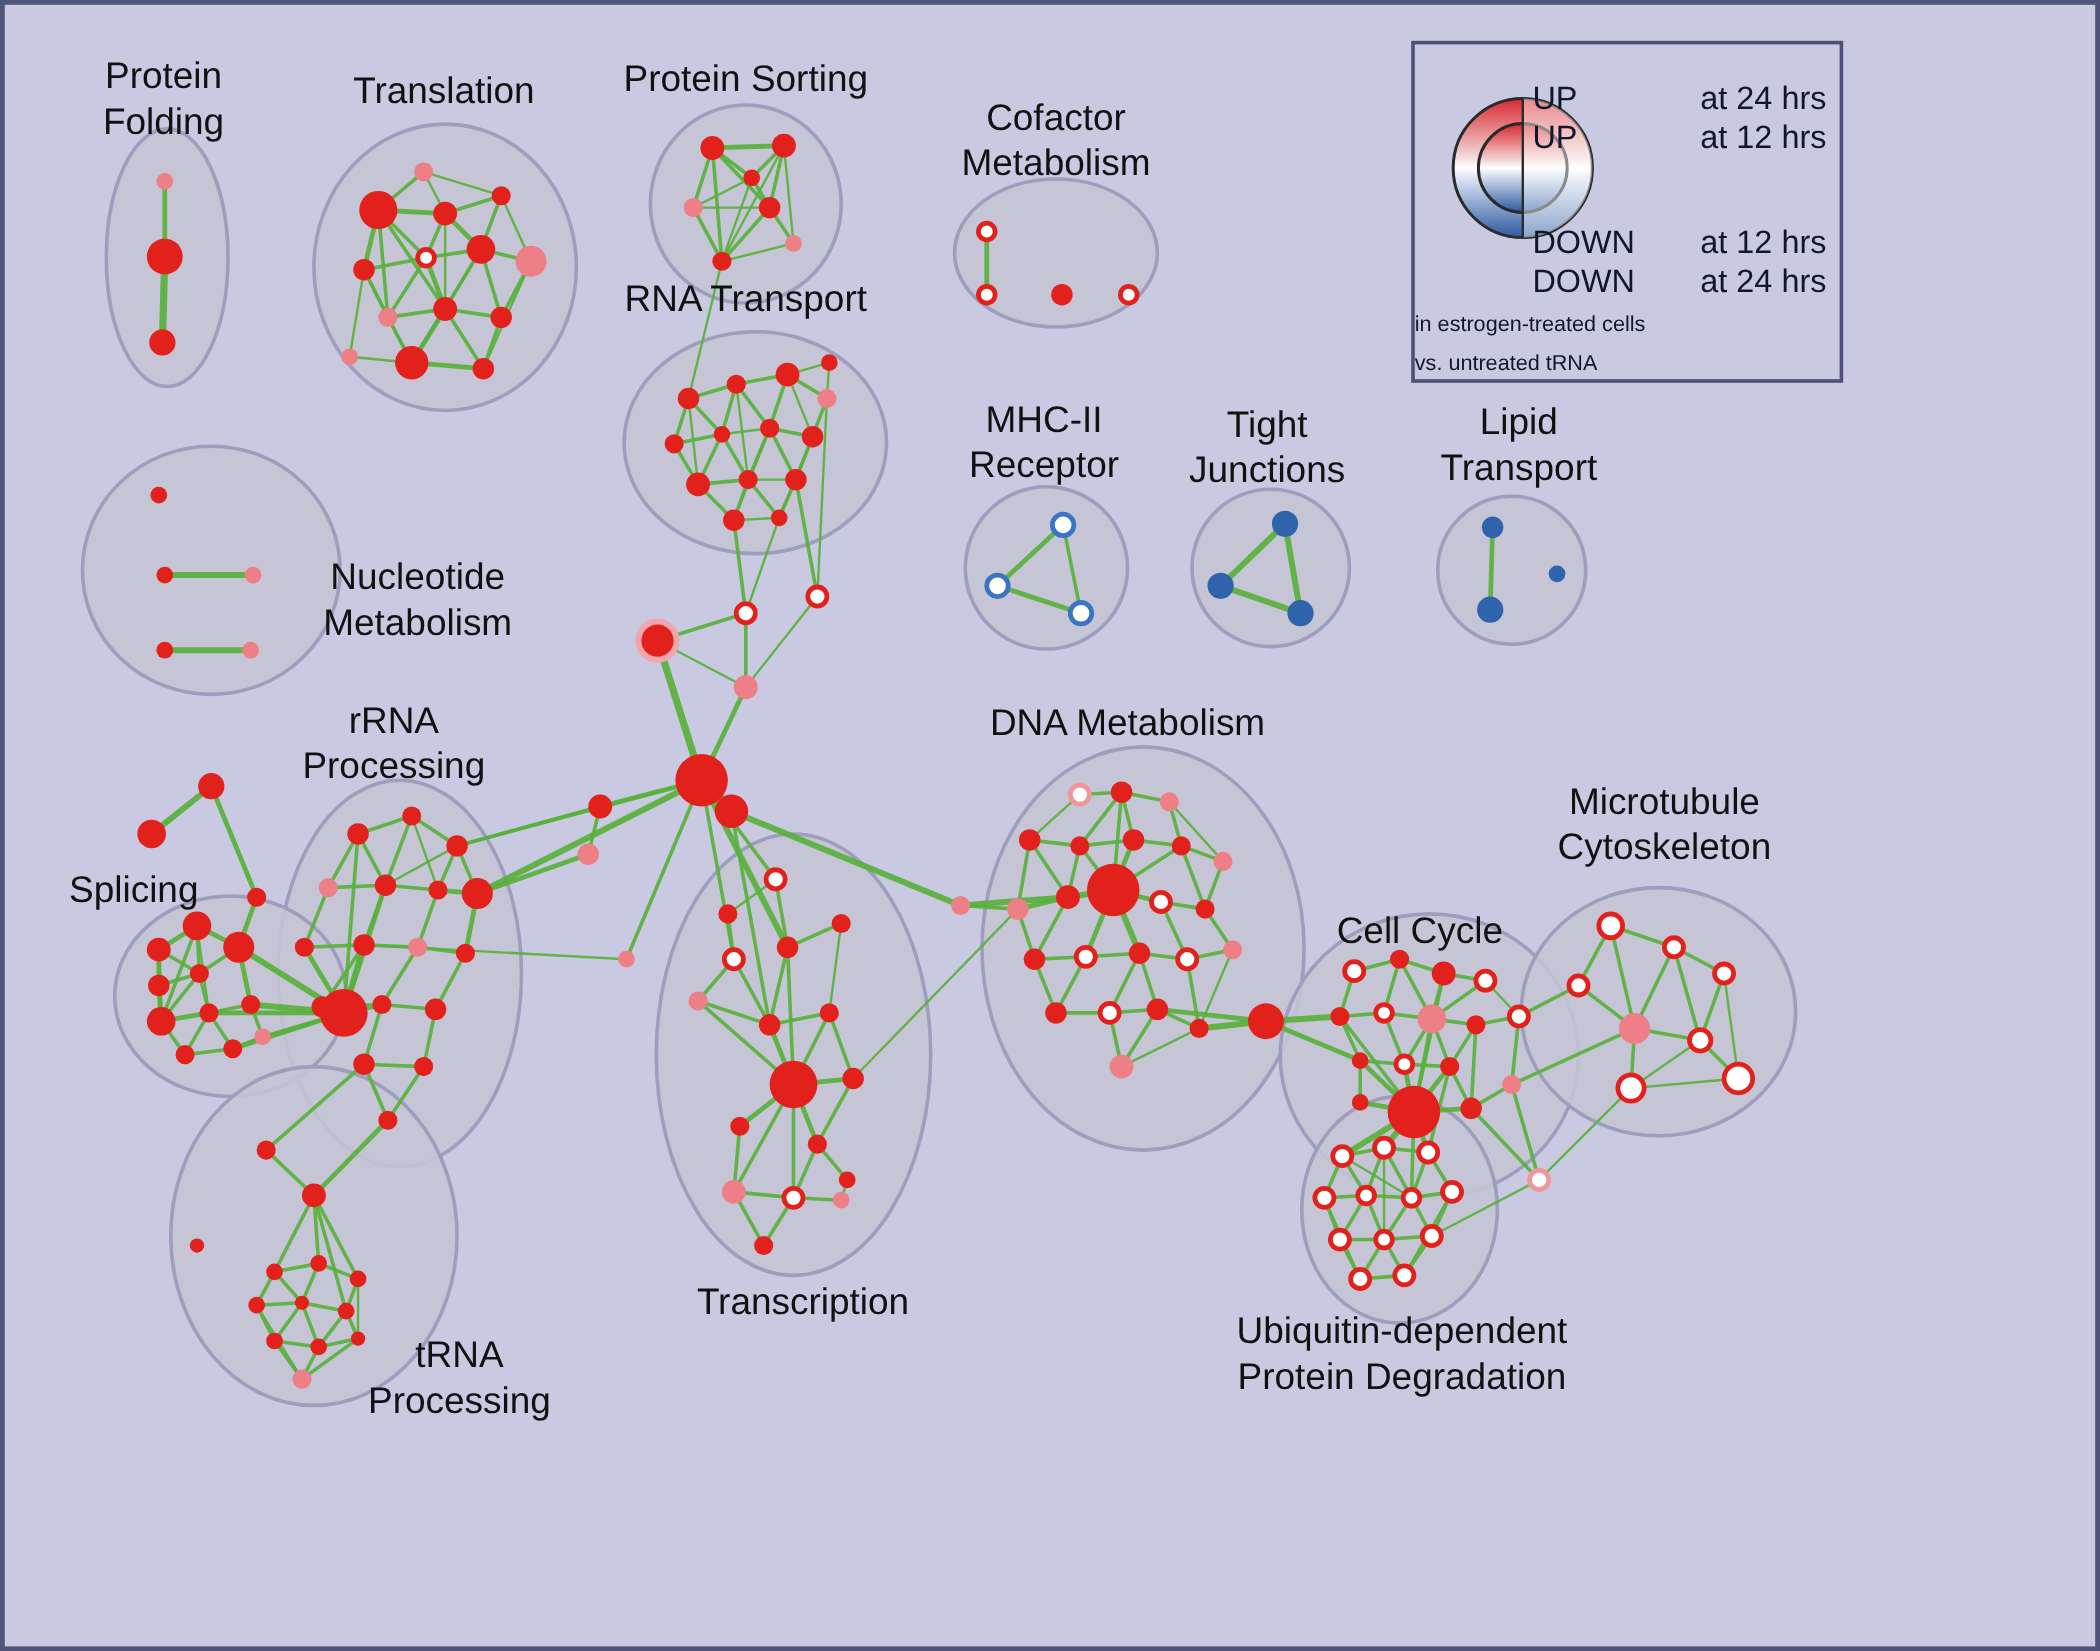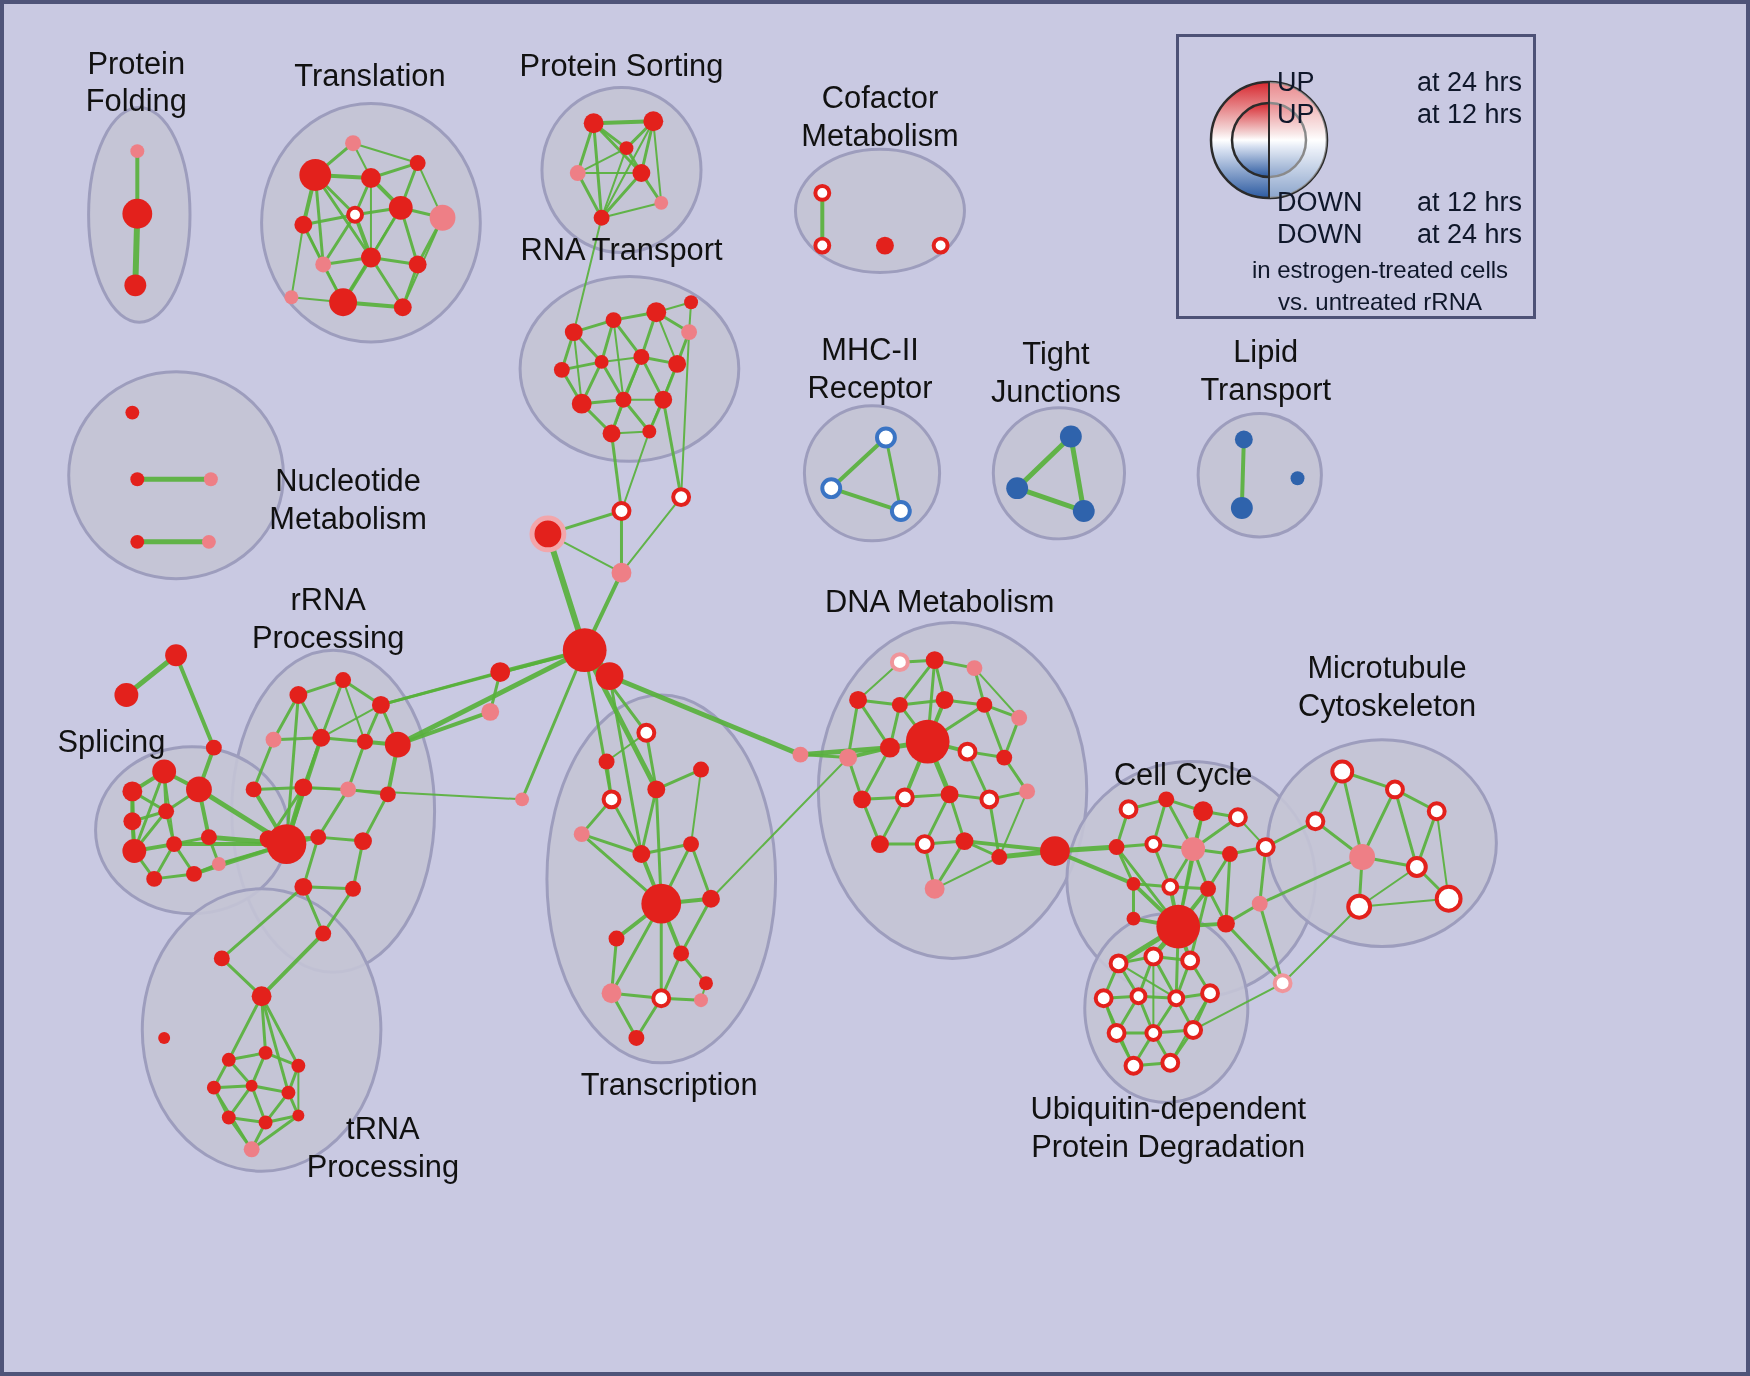--- a/index.html
+++ b/index.html
@@ -4,28 +4,28 @@
 <style>
   html,body{margin:0;padding:0;background:#ffffff;}
   .page{
     position:relative;width:1750px;height:1376px;
     background:#c9c9e2;border:4px solid #4f5479;box-sizing:border-box;
     font-family:"Liberation Sans",sans-serif;color:#0f172a;overflow:hidden;
   }
   svg.net{position:absolute;left:0;top:0;width:100%;height:100%;}
   .legend{
     position:absolute;left:1172px;top:30px;width:360px;height:285px;
-    border:3px solid #4d5176;box-sizing:border-box;padding-left:24px;
+    border:3px solid #4d5176;box-sizing:border-box;
   }
   .legend-glyph{position:absolute;left:5px;top:18px;}
   .lrow{position:absolute;left:0;width:100%;height:30px;font-size:27px;line-height:30px;}
   .lrow .term{position:absolute;left:98px;}
   .lrow .time{position:absolute;right:11px;}
   .r1{top:30px}.r2{top:62px}.r3{top:150px}.r4{top:182px}
-  .caption{position:absolute;width:100%;text-align:center;font-size:24px;line-height:30px;}
+  .caption{position:absolute;width:100%;text-align:left;font-size:18px;line-height:30px;}
   .c1{top:218px}.c2{top:250px}
 </style>
 </head>
 <body>
 
 <div class="page">
 
   <svg class="net" xmlns="http://www.w3.org/2000/svg" viewBox="0 0 1750 1376">
     <g id="g-clusters">
         <ellipse cx="135" cy="212" rx="51" ry="108" fill="#c4c4d5" fill-opacity="0.9" stroke="#9d9dbd" stroke-width="3"></ellipse>
@@ -677,16 +677,16 @@
     </div>
     <div class="lrow r3">
       <span class="term">DOWN</span>
       <span class="time">at 12 hrs</span>
     </div>
     <div class="lrow r4">
       <span class="term">DOWN</span>
       <span class="time">at 24 hrs</span>
     </div>
     <div class="caption c1">in estrogen-treated cells</div>
-    <div class="caption c2">vs. untreated rRNA</div>
+    <div class="caption c2">vs. untreated tRNA</div>
   </div>
 
 </div>
 
 </body></html>

